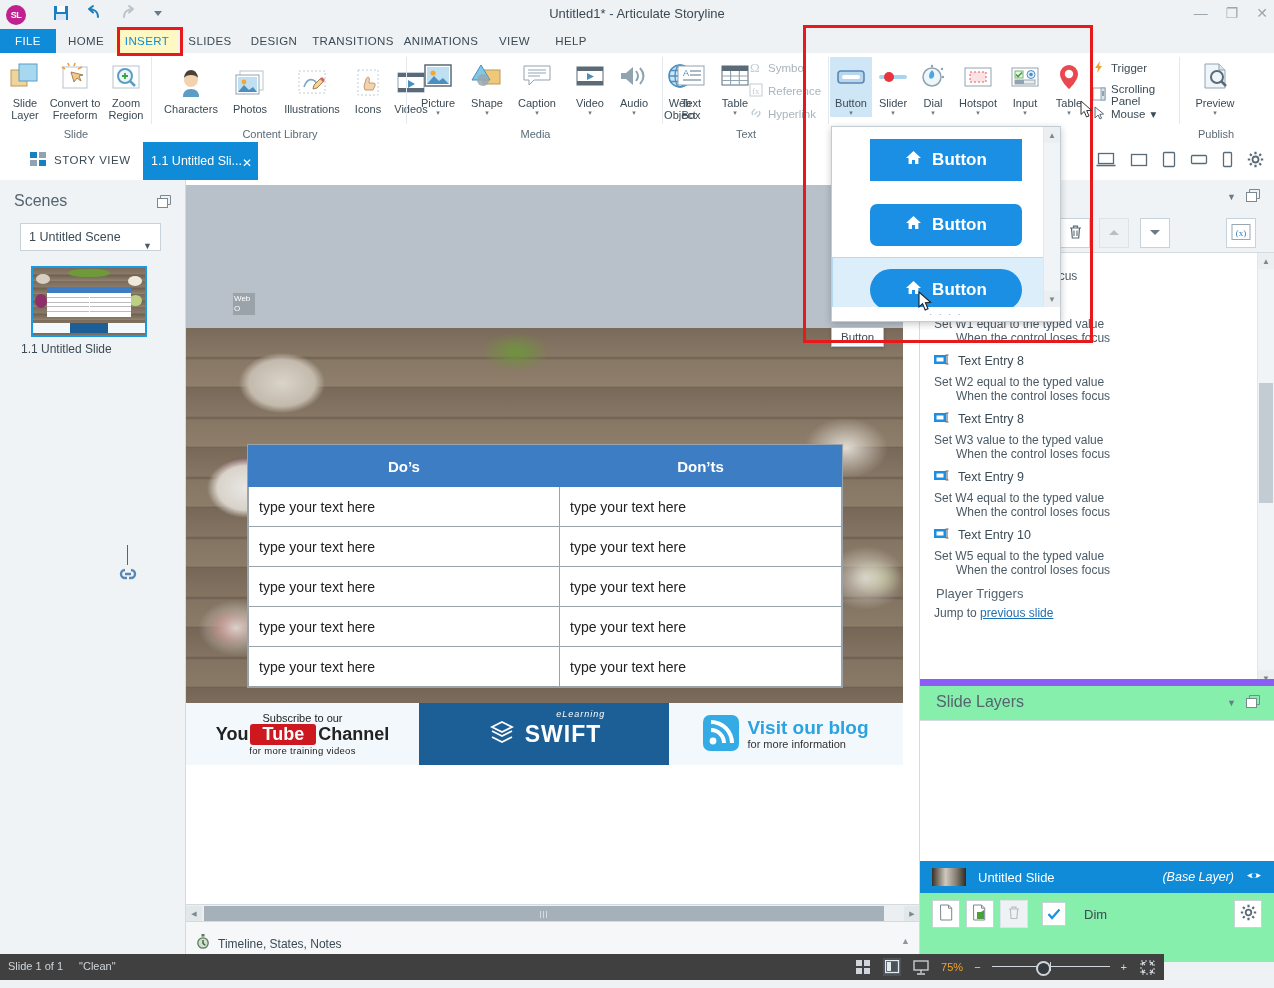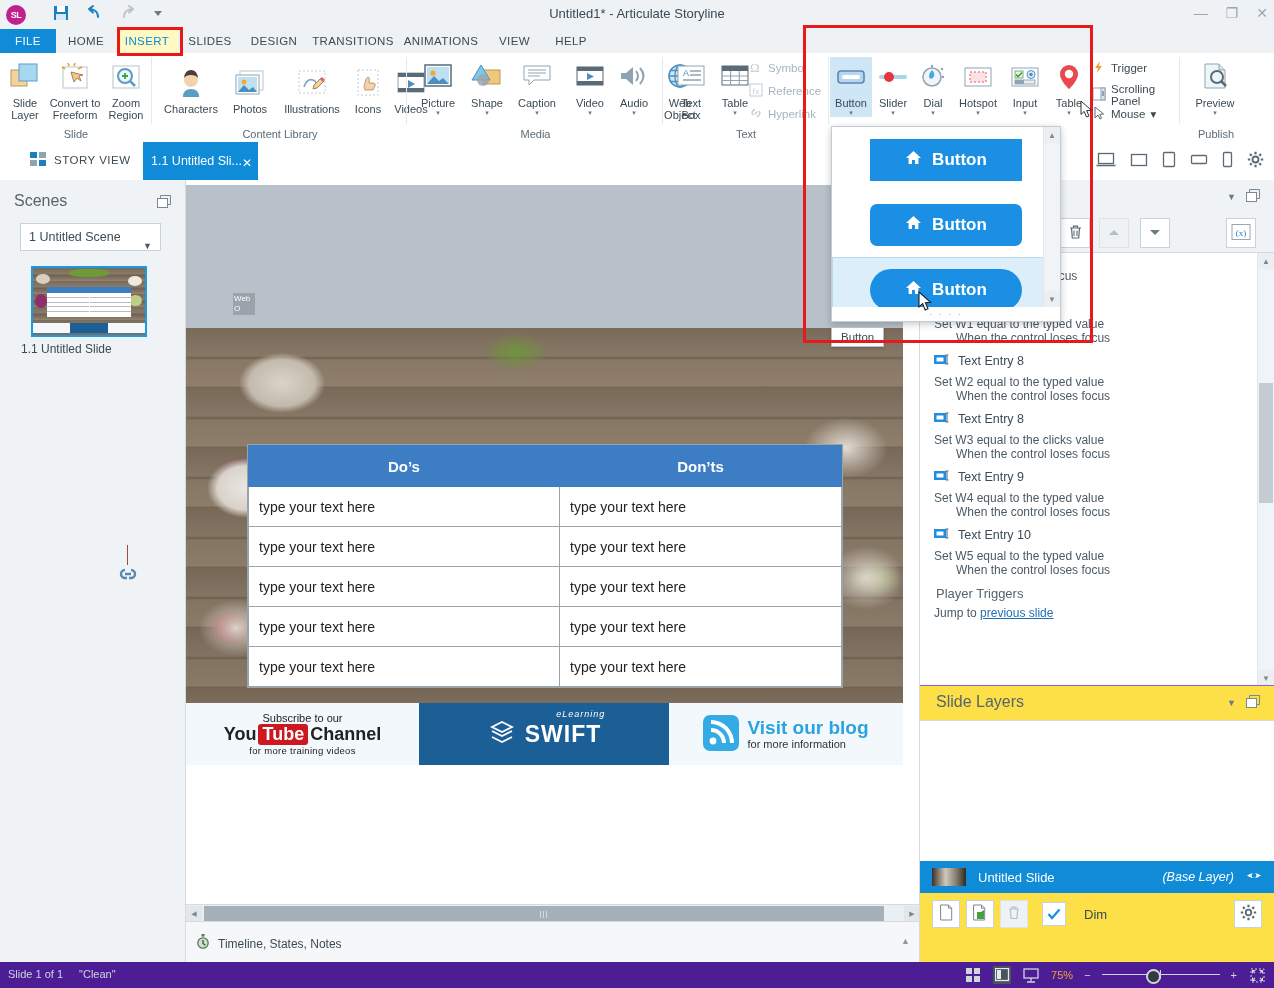--- a/index.html
+++ b/index.html
@@ -98,21 +98,21 @@
   .slidetable .c1{width:299px;}
 
   
   .banners{position:absolute;left:0;top:518px;width:717px;height:62px;display:flex;}
   .ban{height:62px;box-sizing:border-box;display:flex;align-items:center;justify-content:center;flex-direction:column;}
   .ban.yt{width:233px;background:#f3f8fc;}
   .ban.mid{width:250px;background:#1c5e96;}
   .ban.blog{width:234px;background:#f3f8fc;}
   .yt-l1{font-size:11px;color:#222;}
   .yt-l2{font-size:18px;font-weight:bold;color:#222;display:flex;align-items:center;gap:2px;}
-  .yt-box{background:#cc181e;color:#fff;padding:0 4px;border-radius:3px;}
+  .yt-box{background:#cc181e;color:#fff;padding:0 12px;border-radius:3px;}
   .yt-l3{font-size:9.5px;color:#222;letter-spacing:.3px;}
   .swift{display:flex;align-items:center;gap:8px;color:#fff;}
   .swift-t{font-size:23px;font-weight:bold;letter-spacing:1px;position:relative;}
   .swift-e{position:absolute;right:-4px;top:-12px;font-size:9px;font-style:italic;font-weight:normal;}
   .blog-t1{font-size:19px;font-weight:bold;color:#2aa3e0;line-height:20px;}
   .blog-t2{font-size:11px;color:#333;line-height:13px;}
 
   .hscroll{position:absolute;left:0;right:0;bottom:40px;height:17px;background:#eceff1;border-top:1px solid #d4dbe0;}
   .hscroll .thumbh{position:absolute;left:18px;top:1px;width:680px;height:15px;background:#a5b0b8;}
   .hscroll .arrow{position:absolute;top:1px;width:16px;height:15px;background:#e2e7ea;
@@ -138,40 +138,40 @@
   .tg-l2{font-size:12px;color:#4a5a65;padding-left:22px;}
   .tg-group{font-size:13px;color:#55646f;padding:6px 0 3px 16px;}
   .tg-row{padding:2px 16px 3px 14px;}
   .tg-row.sel{background:#0f8bd8;color:#fff;}
   .tg-row.sel a,.tg-row.sel .tg-l1,.tg-row.sel .tg-l2{color:#fff;}
   .tg-row a{color:#1f6fb5;text-decoration:underline;}
   .vscroll{position:absolute;right:0;top:0;bottom:0;width:16px;background:#f1f4f6;border-left:1px solid #e1e7eb;}
   .vscroll .a{position:absolute;left:0;width:16px;height:16px;display:flex;align-items:center;justify-content:center;font-size:8px;color:#7b8892;background:#eceff1;}
   .vscroll .th{position:absolute;left:1px;top:130px;width:14px;height:120px;background:#c3ccd3;}
 
-  .layers{position:absolute;left:0;right:0;bottom:0;height:276px;background:#fde047;border-top:1px solid #8b5cf6;}
+  .layers{position:absolute;left:0;right:0;bottom:0;height:276px;background:#86efac;border-top:7px solid #8b5cf6;}
   .layers-hd{position:absolute;left:0;right:0;top:0;height:34px;}
   .layers-hd .t{position:absolute;left:16px;top:7px;font-size:16px;color:#55646f;}
   .layers-hd .cv{position:absolute;right:38px;top:12px;font-size:9px;color:#6b7b86;}
   .layers-hd .pop{position:absolute;right:12px;top:9px;}
   .layers-body{position:absolute;left:0;right:0;top:34px;height:140px;background:#fff;border-top:1px solid #d4dbe0;border-bottom:1px solid #d4dbe0;}
   .layer-row{position:absolute;left:0;right:0;top:175px;height:32px;background:#0f8bd8;color:#fff;display:flex;align-items:center;}
   .layer-row .th{width:34px;height:18px;margin-left:12px;background:linear-gradient(90deg,#3a3026,#cfc9bd 40%,#8a8176 70%,#2f2a22);}
   .layer-row .nm{margin-left:12px;font-size:13px;}
   .layer-row .bl{margin-left:auto;margin-right:12px;font-size:12.5px;font-style:italic;}
   .layers-foot{position:absolute;left:0;right:0;top:208px;height:40px;display:flex;align-items:center;gap:6px;padding-left:12px;}
   .lfbtn{width:28px;height:28px;border:1px solid #c8d2d9;background:#fff;display:flex;align-items:center;justify-content:center;box-sizing:border-box;cursor:default;}
   .lfbtn.dis{background:#eef2f5;border-color:#dde4e9;}
   .dimbox{width:22px;height:22px;border:1px solid #c8d2d9;background:#fff;display:flex;align-items:center;justify-content:center;margin-left:8px;}
   .dimlab{font-size:13px;color:#3b4a54;margin-left:12px;}
   .gearbtn{margin-left:auto;margin-right:12px;width:28px;height:28px;border:1px solid #c8d2d9;background:#fff;
      display:flex;align-items:center;justify-content:center;box-sizing:border-box;}
 
   
-  .statusbar{position:absolute;left:0;bottom:0;width:1274px;height:26px;background:#4c1d95;color:#cfd5da;}
+  .statusbar{position:absolute;left:0;bottom:8px;width:1164px;height:26px;background:#404040;color:#cfd5da;}
   .sb-left{position:absolute;left:8px;top:6px;font-size:11px;display:flex;gap:16px;}
   .sb-right{position:absolute;right:8px;top:4px;display:flex;align-items:center;gap:11px;font-size:11px;}
   .zoompct{color:#f0a030;font-size:11px;}
   .zslider{position:relative;width:118px;height:14px;display:flex;align-items:center;}
   .zslider .track{position:absolute;left:0;right:0;top:6px;height:1px;background:#cfd5da;}
   .zslider .mid{position:absolute;left:58px;top:2px;width:1px;height:9px;background:#cfd5da;}
   .zslider .knob{position:absolute;left:44px;top:1px;width:11px;height:11px;border-radius:50%;
      background:#343a40;border:2px solid #cfd5da;}
   .sbicon{display:flex;align-items:center;justify-content:center;width:18px;height:18px;}
   .sbicon.sel{background:#4a525a;}
@@ -887,21 +887,21 @@
         <div class="tg-head">
             <span><svg width="17" height="13" viewBox="0 0 17 13">
                 <rect x="0.5" y="2.5" width="11" height="8" fill="#1a8fe3" stroke="#1a8fe3"></rect>
                 <rect x="2.5" y="4.5" width="7" height="4" fill="#fff"></rect>
                 <path d="M13 2 v9 M11.5 2 h3 M11.5 11 h3" stroke="#5a6b77" stroke-width="1.1"></path>
               </svg></span>
             <span>Text Entry 8</span>
           </div>
       </div>
       <div class="tg-row">
-        <div class="tg-l1">Set W3 equal to the clicks value</div>
+        <div class="tg-l1">Set W3 value to the typed value</div>
         <div class="tg-l2">When the control loses focus</div>
       </div>
       <div class="tg-item">
         <div class="tg-head">
             <span><svg width="17" height="13" viewBox="0 0 17 13">
                 <rect x="0.5" y="2.5" width="11" height="8" fill="#1a8fe3" stroke="#1a8fe3"></rect>
                 <rect x="2.5" y="4.5" width="7" height="4" fill="#fff"></rect>
                 <path d="M13 2 v9 M11.5 2 h3 M11.5 11 h3" stroke="#5a6b77" stroke-width="1.1"></path>
               </svg></span>
             <span>Text Entry 9</span>

